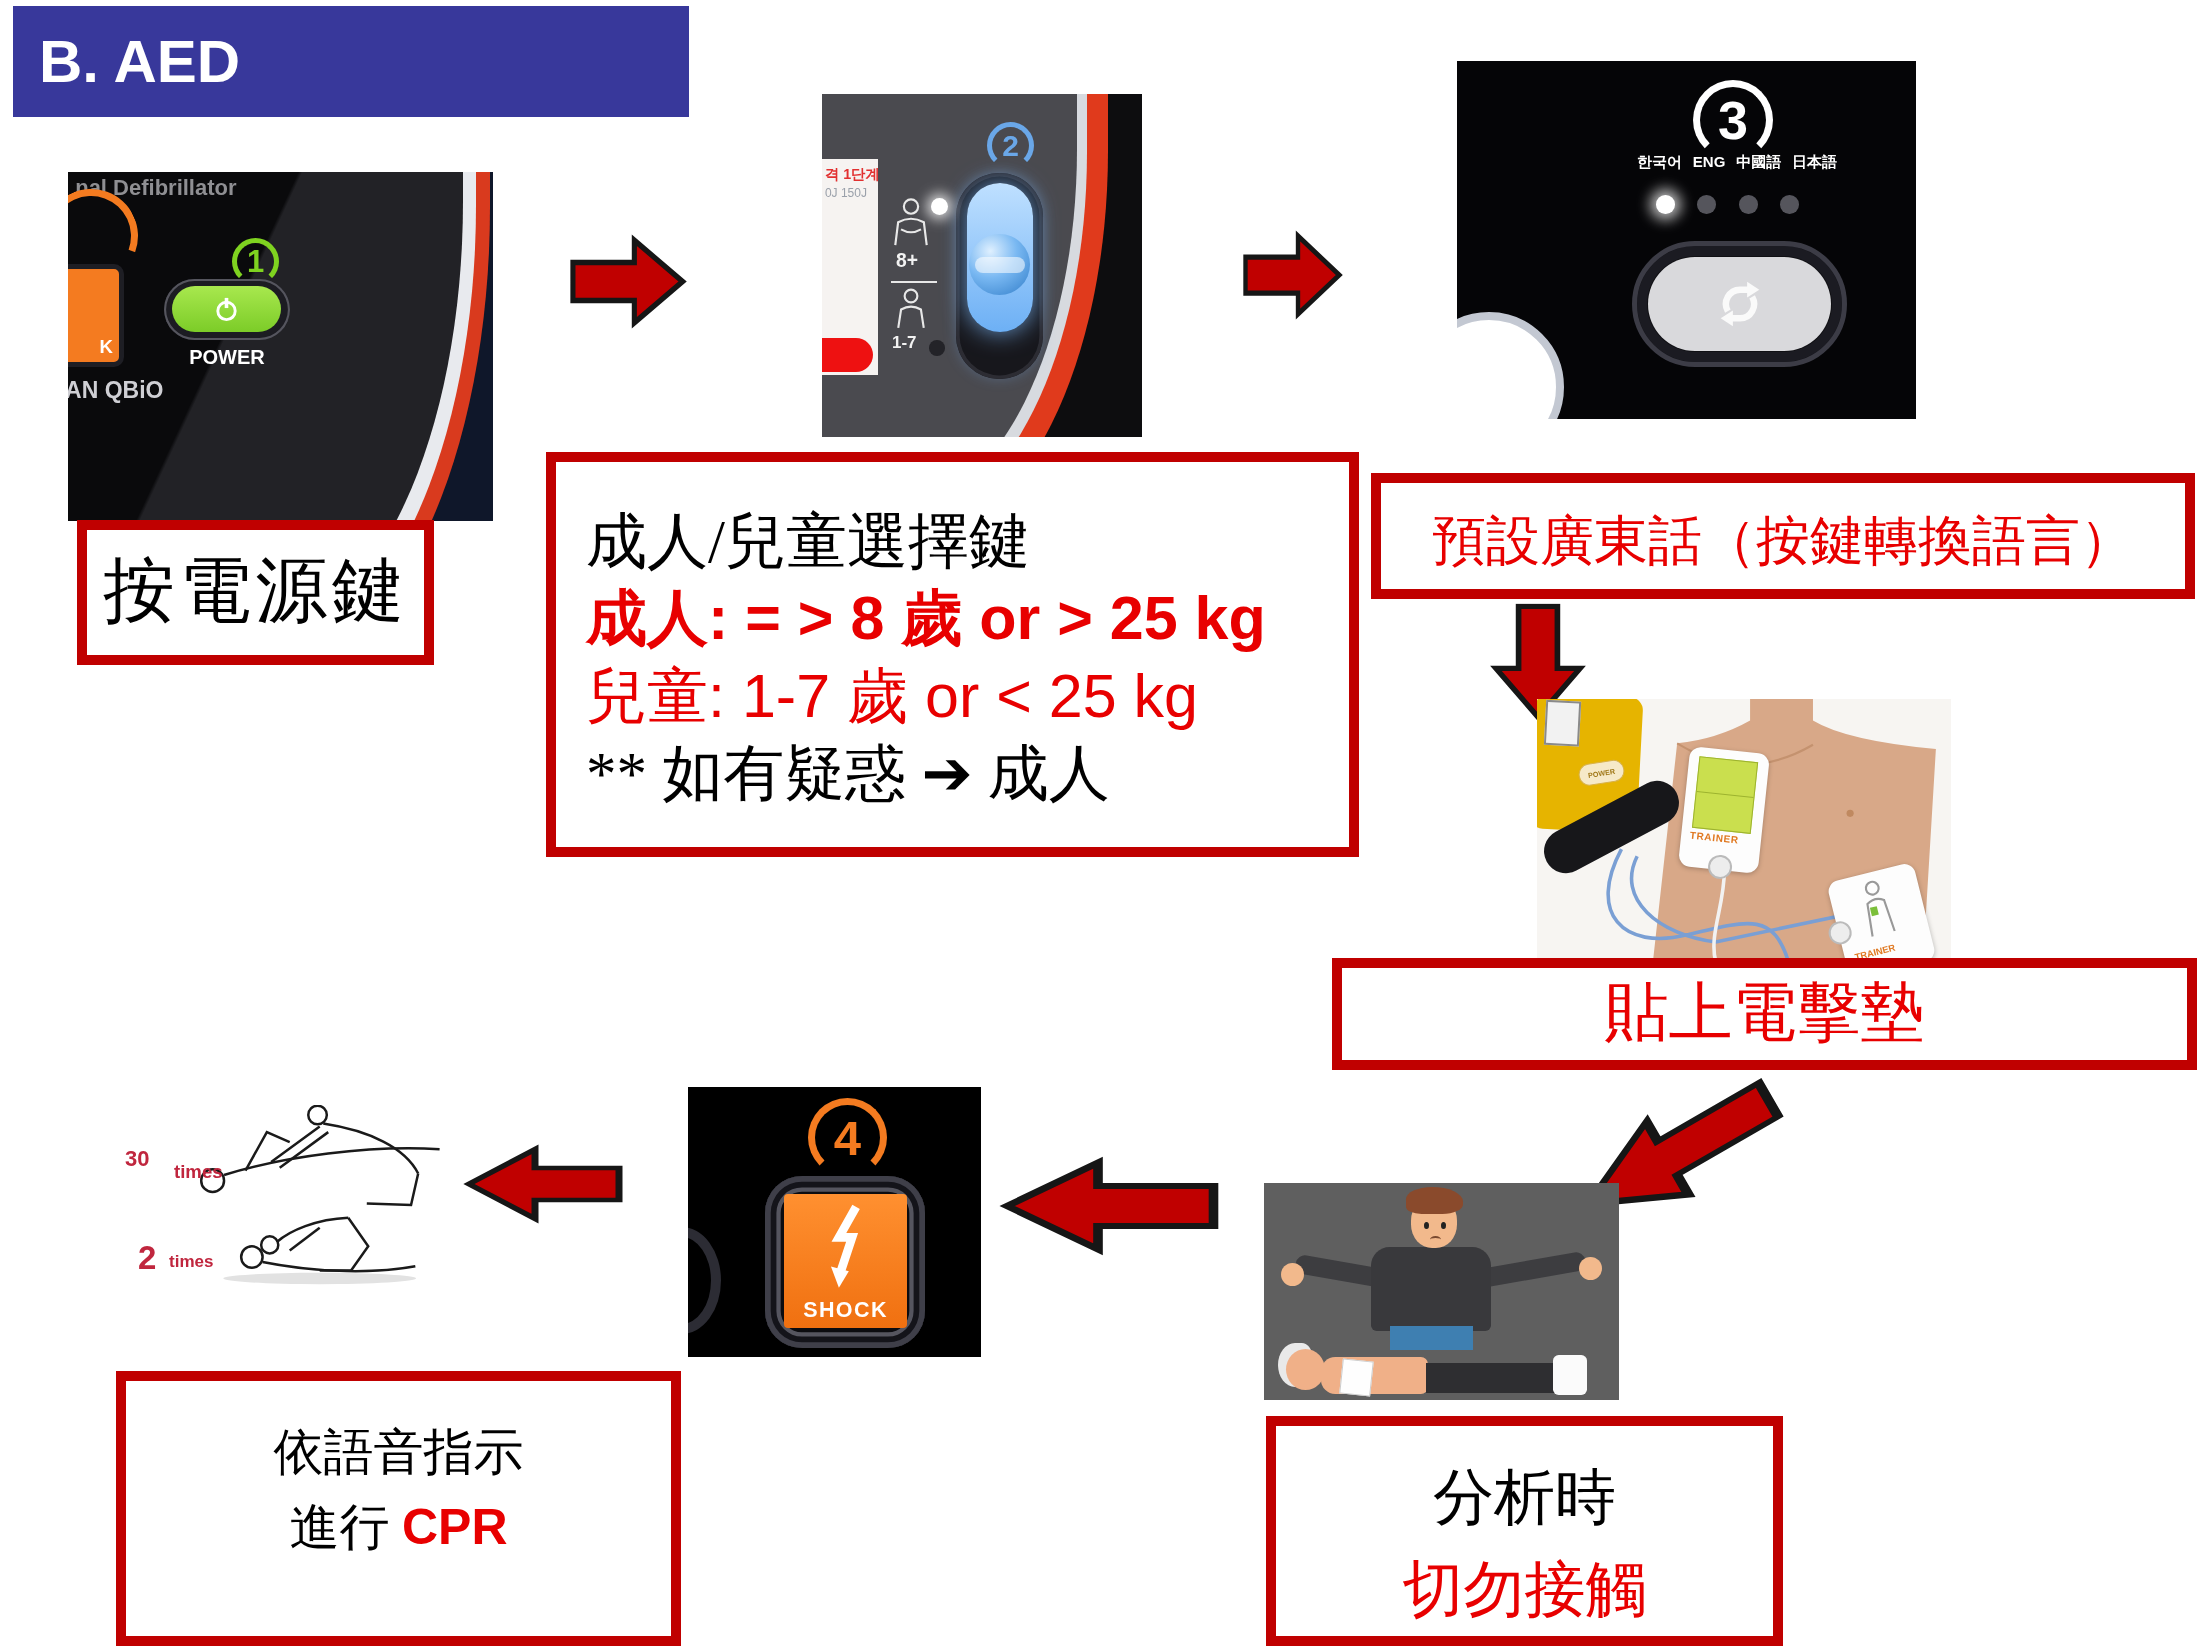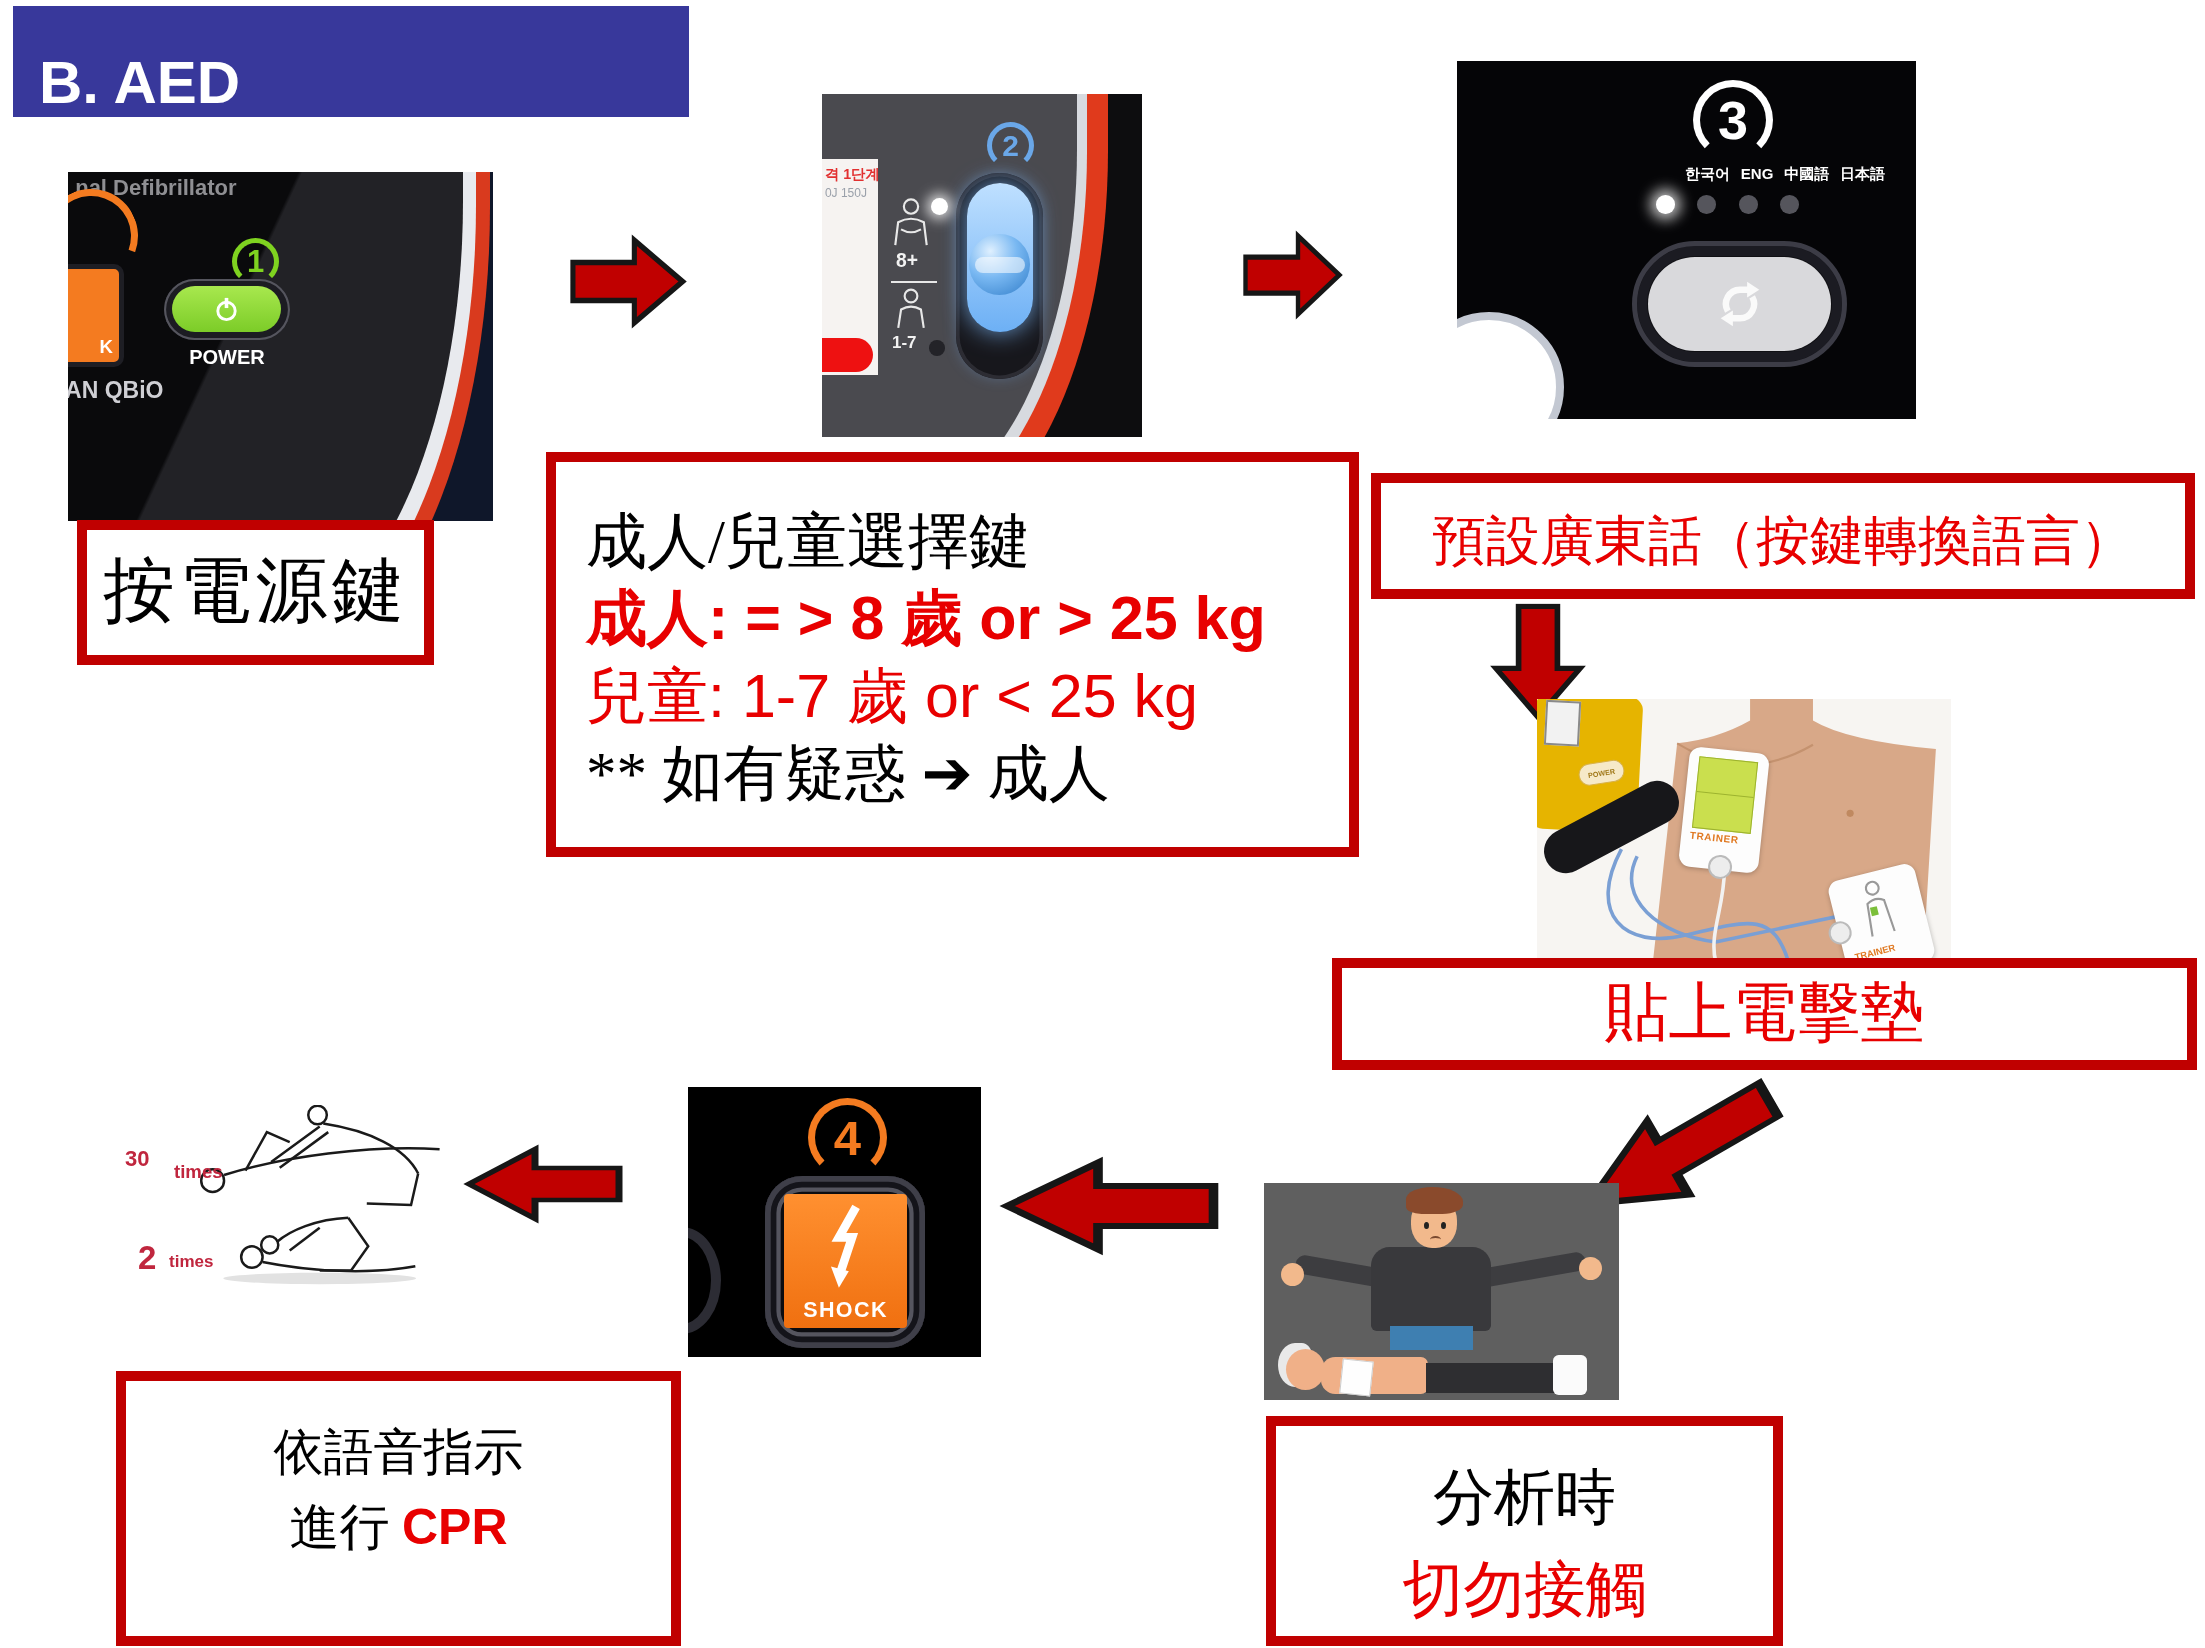--- a/index.html
+++ b/index.html
@@ -2,21 +2,21 @@
 <html style="font-size:11.4px"><head>
 <meta charset="utf-8">
 <style>
   html,body{margin:0;padding:0;background:#fff;}
   #page{position:relative;width:2205px;height:1649px;background:#fff;overflow:hidden;
         font-family:"Liberation Serif",serif;}
   .abs{position:absolute;}
   .sans{font-family:"Liberation Sans",sans-serif;}
   
   #banner{left:13px;top:5.7px;width:676px;height:111px;background:#38389B;color:#fff;
-          display:flex;align-items:flex-end;padding-left:26px;box-sizing:border-box;}
+          display:flex;align-items:center;padding-left:26px;box-sizing:border-box;}
   .banner-latin{font-family:"Liberation Sans",sans-serif;font-weight:bold;font-size:60px;margin-right:21.5px;}
   .banner-cjk{font-weight:bold;font-size:57px;}
   
   .box{position:absolute;background:#fff;border:10px solid #C00000;box-sizing:border-box;
        text-align:center;color:#000;}
   .red-t{color:#E80000;}
   
   .arrow{position:absolute;}
   .arrow polygon{fill:#C00000;stroke:#161616;stroke-width:7;}
   
@@ -107,21 +107,21 @@
 
   <svg class="arrow" style="left:1243px;top:230px;" width="100" height="90" viewBox="0 0 160 120" preserveAspectRatio="none">
     <polygon points="4,36 88,36 88,8 154,60 88,112 88,84 4,84"></polygon>
   </svg>
 
   <div class="photo" style="left:1457px;top:61px;width:459px;height:358px;background:#050507;">
     <div class="abs" style="left:-43px;bottom:-43px;width:150px;height:150px;background:#fff;border:8.6px solid #C3C8D2;border-radius:50%;box-sizing:border-box;"></div>
     <div class="ring" style="left:236px;top:19.3px;width:80px;height:80px;border:7.9px solid #fff;border-bottom-color:transparent;">
       <span style="color:#fff;font-size:54px;">3</span>
     </div>
-    <div class="abs sans" style="left:180px;top:104px;width:200px;display:flex;justify-content:space-between;color:#fff;font-weight:bold;font-size:15px;margin-left:48px;">
+    <div class="abs sans" style="left:180px;top:92px;width:200px;display:flex;justify-content:space-between;color:#fff;font-weight:bold;font-size:15px;">
       <span>한국어</span>
       <span>ENG</span>
       <span>中國語</span>
       <span>日本語</span>
     </div>
     <div class="led" style="left:199px;top:134px;width:18.6px;height:18.6px;background:#fff;box-shadow:0 0 14.3px 5.7px rgba(255,255,255,.75);"></div>
     <div class="led" style="left:240px;top:134px;width:18.6px;height:18.6px;background:#55555C;"></div>
     <div class="led" style="left:282px;top:134px;width:18.6px;height:18.6px;background:#55555C;"></div>
     <div class="led" style="left:323px;top:134px;width:18.6px;height:18.6px;background:#55555C;"></div>
     <div class="abs" style="left:175px;top:180px;width:215px;height:126px;background:#101014;border:5.7px solid #3C3C46;border-radius:66px;box-sizing:border-box;box-shadow:inset 0 0 0 10px #1B1B22;"></div>

